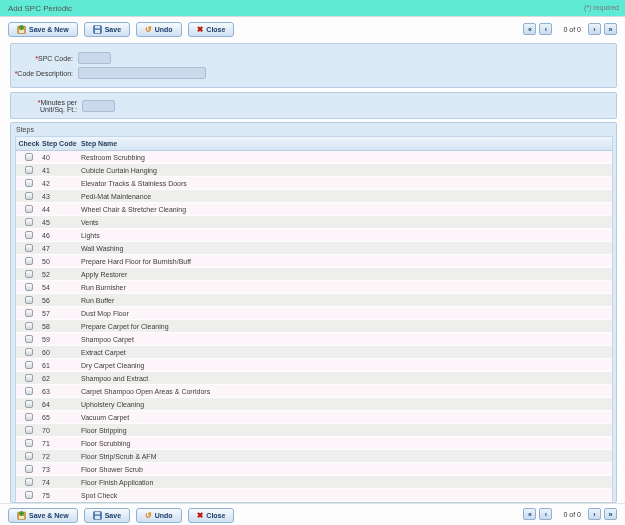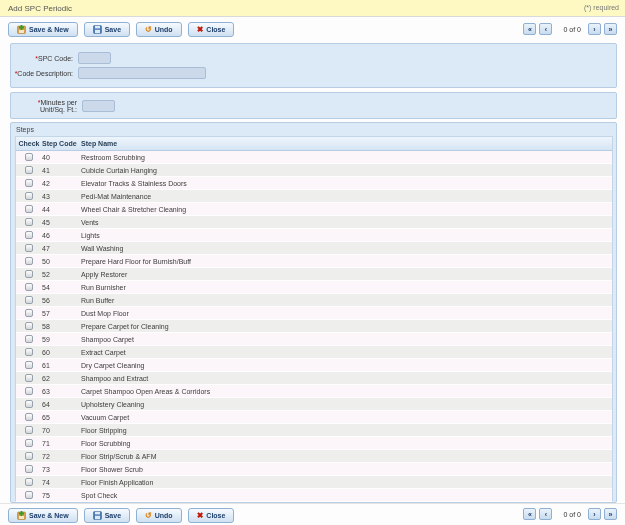--- a/index.html
+++ b/index.html
@@ -3,21 +3,21 @@
 <meta charset="utf-8">
 <style>
   * { margin:0; padding:0; box-sizing:border-box; }
   html,body { background:#ffffff; }
   .screen {
     position:relative; width:625px; height:525px; overflow:hidden;
     background:#fdfdfd; font-family:"Liberation Sans", sans-serif; color:#333;
   }
   
   .titlebar { position:absolute; left:0; top:0; width:625px; height:17px;
-    border-bottom:1px solid #d9d9d9; background:#fef9c3; }
+    border-bottom:1px solid #d9d9d9; background:#5eead4; }
   .titlebar .title { position:absolute; left:8px; top:4px; font-size:8px; color:#555; }
   .titlebar .required-note { position:absolute; right:6px; top:4px; font-size:7px; color:#777; }
 
   
   .toolbar { position:absolute; left:0; width:625px; height:24px; }
   .toolbar-top { top:18px; }
   .toolbar-bottom { top:503px; height:22px; border-top:1px solid #e4e4e4; }
   .btn-group { position:absolute; left:8px; top:4px; display:flex; }
   .toolbar-bottom .btn-group { top:4px; }
   .btn {

